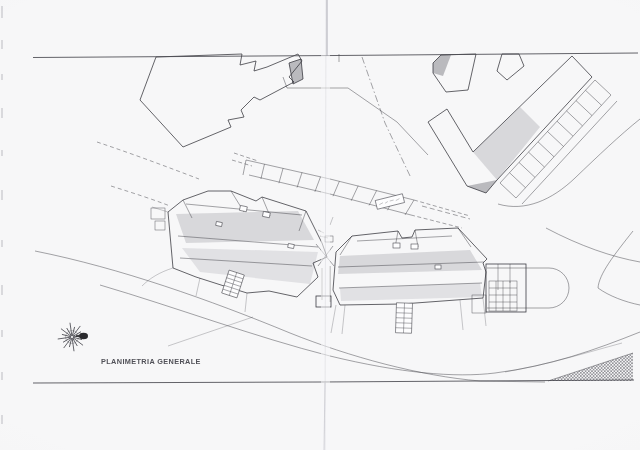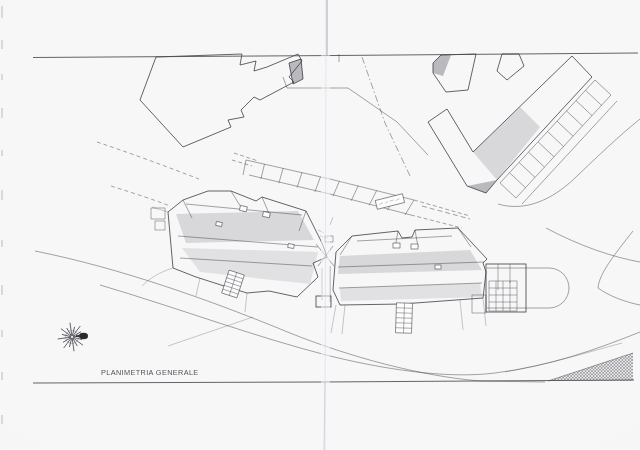--- a/index.html
+++ b/index.html
@@ -19,22 +19,22 @@
   .dark{fill:rgba(45,45,55,.30);stroke:none;}
   .streak{fill:rgba(55,55,70,.16);stroke:none;}
   .streak2{fill:rgba(55,55,70,.11);stroke:none;}
   .white-box{fill:#fdfdfe;stroke:var(--ink,#3d3d44);stroke-width:.55;}
   .grid{stroke:var(--ink,#3d3d44);stroke-width:.45;fill:none;opacity:.9;}
   .border-line{stroke:#4a4a51;stroke-width:.95;fill:none;opacity:.9;}
   .crease-band{fill:rgba(248,248,250,.55);}
   .crease-line{stroke:var(--crease,#9a9aa4);fill:none;}
   .scan-marks{stroke:#b6b6bd;stroke-width:1.4;opacity:.65;fill:none;}
   .drawing-title{
-    position:absolute;left:101px;top:368px;
-    font-size:7.3px;letter-spacing:.38px;font-weight:400;
+    position:absolute;left:101px;top:357px;
+    font-size:7.3px;letter-spacing:.38px;font-weight:700;
     color:#44444b;white-space:nowrap;opacity:.92;
   }
 </style>
 </head>
 <body>
 
 <div class="page">
   <svg width="640" height="450" viewBox="0 0 640 450">
     <defs>
       <pattern id="xh" width="3.2" height="3.2" patternUnits="userSpaceOnUse">

